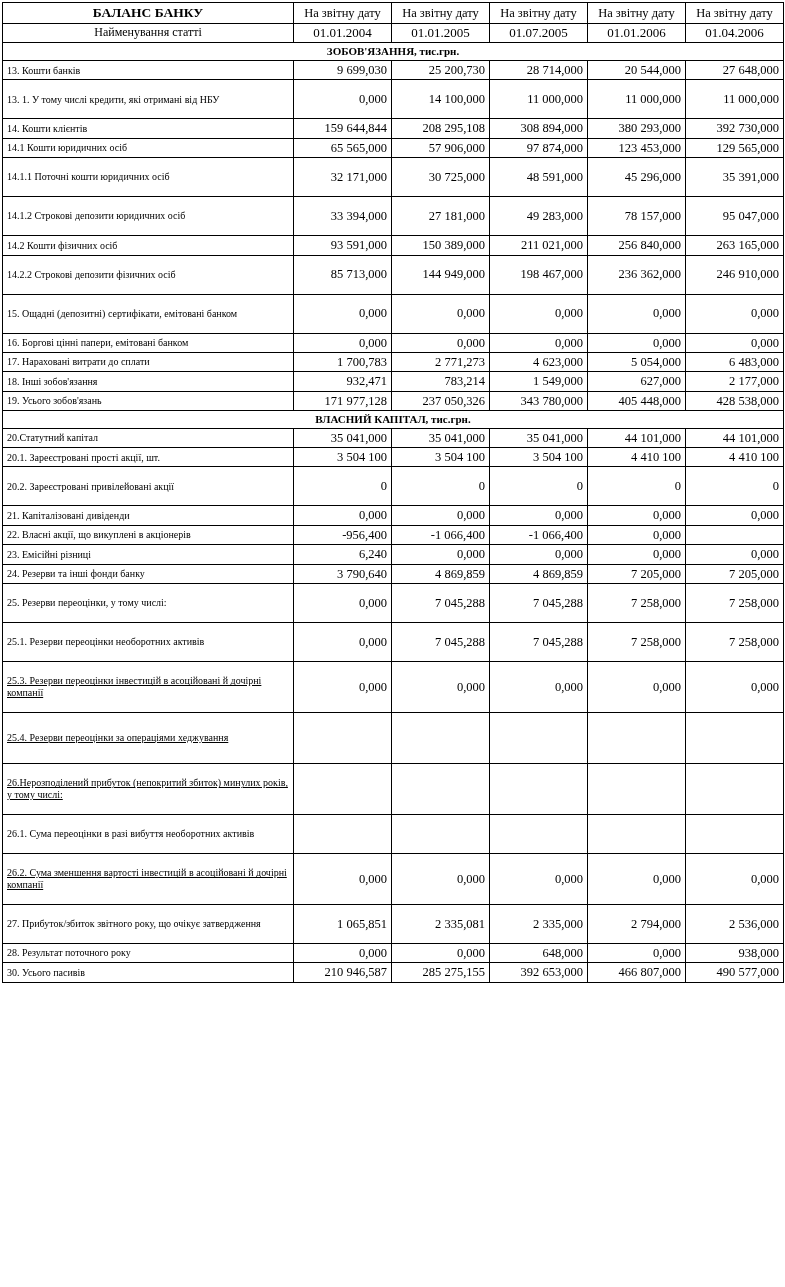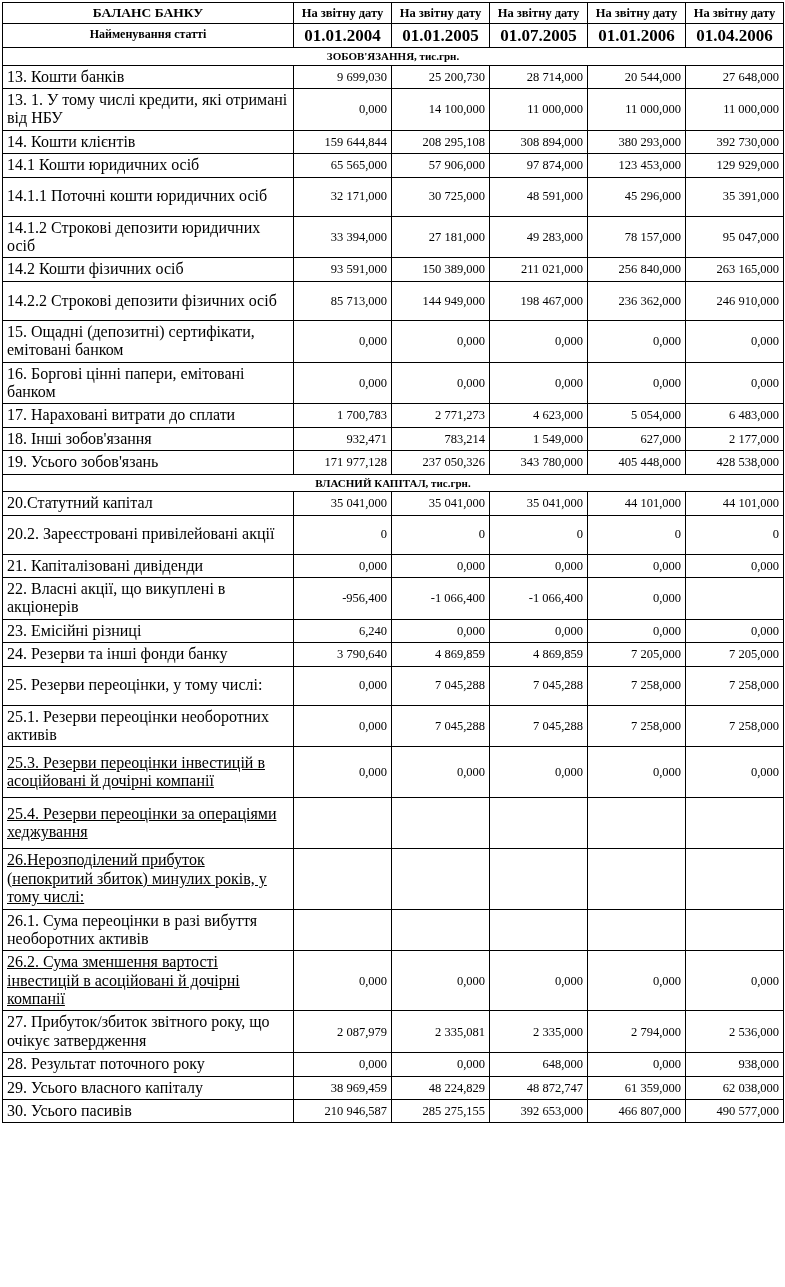--- a/index.html
+++ b/index.html
@@ -32,45 +32,45 @@
     line-height: 1.15;
   }
   .hdr-title {
     text-align: center;
     font-weight: bold;
     font-size: 13.5px;
     padding: 6px 4px;
   }
   .hdr-date {
     text-align: center;
-    font-weight: bold;
+    font-weight: normal;
     font-size: 12.5px;
     padding: 3px 2px;
   }
   .hdr-sub-label {
     text-align: center;
-    font-weight: bold;
+    font-weight: normal;
     font-size: 12px;
     padding: 2px 4px;
   }
   .hdr-sub-date {
     text-align: center;
-    font-weight: bold;
-    font-size: 17px;
+    font-weight: normal;
+    font-size: 13px;
     padding: 2px 2px;
   }
   .section-row td {
     text-align: center;
     font-weight: bold;
     font-size: 11px;
     padding: 2px 4px;
   }
   td.name {
     text-align: left;
-    font-size: 16px;
+    font-size: 10px;
     margin-left: 8px;
   }
   td.num {
     text-align: right;
     font-size: 12.5px;
     white-space: nowrap;
   }
   td.tall { height: 34px; }
   td.xtall { height: 46px; text-decoration: underline; }
 </style>
@@ -130,21 +130,21 @@
           <td class="num">308 894,000</td>
           <td class="num">380 293,000</td>
           <td class="num">392 730,000</td>
         </tr>
         <tr>
           <td class="name">14.1 Кошти юридичних осіб</td>
           <td class="num">65 565,000</td>
           <td class="num">57 906,000</td>
           <td class="num">97 874,000</td>
           <td class="num">123 453,000</td>
-          <td class="num">129 929,000</td>
+          <td class="num">129 565,000</td>
         </tr>
         <tr>
           <td class="name tall">14.1.1 Поточні кошти юридичних осіб</td>
           <td class="num">32 171,000</td>
           <td class="num">30 725,000</td>
           <td class="num">48 591,000</td>
           <td class="num">45 296,000</td>
           <td class="num">35 391,000</td>
         </tr>
         <tr>
@@ -216,20 +216,28 @@
         </tr>
         <tr>
           <td class="name">20.Статутний капітал</td>
           <td class="num">35 041,000</td>
           <td class="num">35 041,000</td>
           <td class="num">35 041,000</td>
           <td class="num">44 101,000</td>
           <td class="num">44 101,000</td>
         </tr>
         <tr>
+          <td class="name">20.1. Зареєстровані прості акції, шт.</td>
+          <td class="num">3 504 100</td>
+          <td class="num">3 504 100</td>
+          <td class="num">3 504 100</td>
+          <td class="num">4 410 100</td>
+          <td class="num">4 410 100</td>
+        </tr>
+        <tr>
           <td class="name tall">20.2. Зареєстровані привілейовані акції</td>
           <td class="num">0</td>
           <td class="num">0</td>
           <td class="num">0</td>
           <td class="num">0</td>
           <td class="num">0</td>
         </tr>
         <tr>
           <td class="name">21. Капіталізовані дивіденди</td>
           <td class="num">0,000</td>
@@ -313,41 +321,33 @@
         <tr>
           <td class="name xtall">26.2. Сума зменшення вартості інвестицій в асоційовані й дочірні компанії</td>
           <td class="num">0,000</td>
           <td class="num">0,000</td>
           <td class="num">0,000</td>
           <td class="num">0,000</td>
           <td class="num">0,000</td>
         </tr>
         <tr>
           <td class="name tall">27. Прибуток/збиток звітного року, що очікує затвердження</td>
-          <td class="num">2 087,979</td>
+          <td class="num">1 065,851</td>
           <td class="num">2 335,081</td>
           <td class="num">2 335,000</td>
           <td class="num">2 794,000</td>
           <td class="num">2 536,000</td>
         </tr>
         <tr>
           <td class="name">28. Результат поточного року</td>
           <td class="num">0,000</td>
           <td class="num">0,000</td>
           <td class="num">648,000</td>
           <td class="num">0,000</td>
           <td class="num">938,000</td>
-        </tr>
-        <tr>
-          <td class="name">29. Усього власного капіталу</td>
-          <td class="num">38 969,459</td>
-          <td class="num">48 224,829</td>
-          <td class="num">48 872,747</td>
-          <td class="num">61 359,000</td>
-          <td class="num">62 038,000</td>
         </tr>
         <tr>
           <td class="name">30. Усього пасивів</td>
           <td class="num">210 946,587</td>
           <td class="num">285 275,155</td>
           <td class="num">392 653,000</td>
           <td class="num">466 807,000</td>
           <td class="num">490 577,000</td>
         </tr>
       </tbody>

